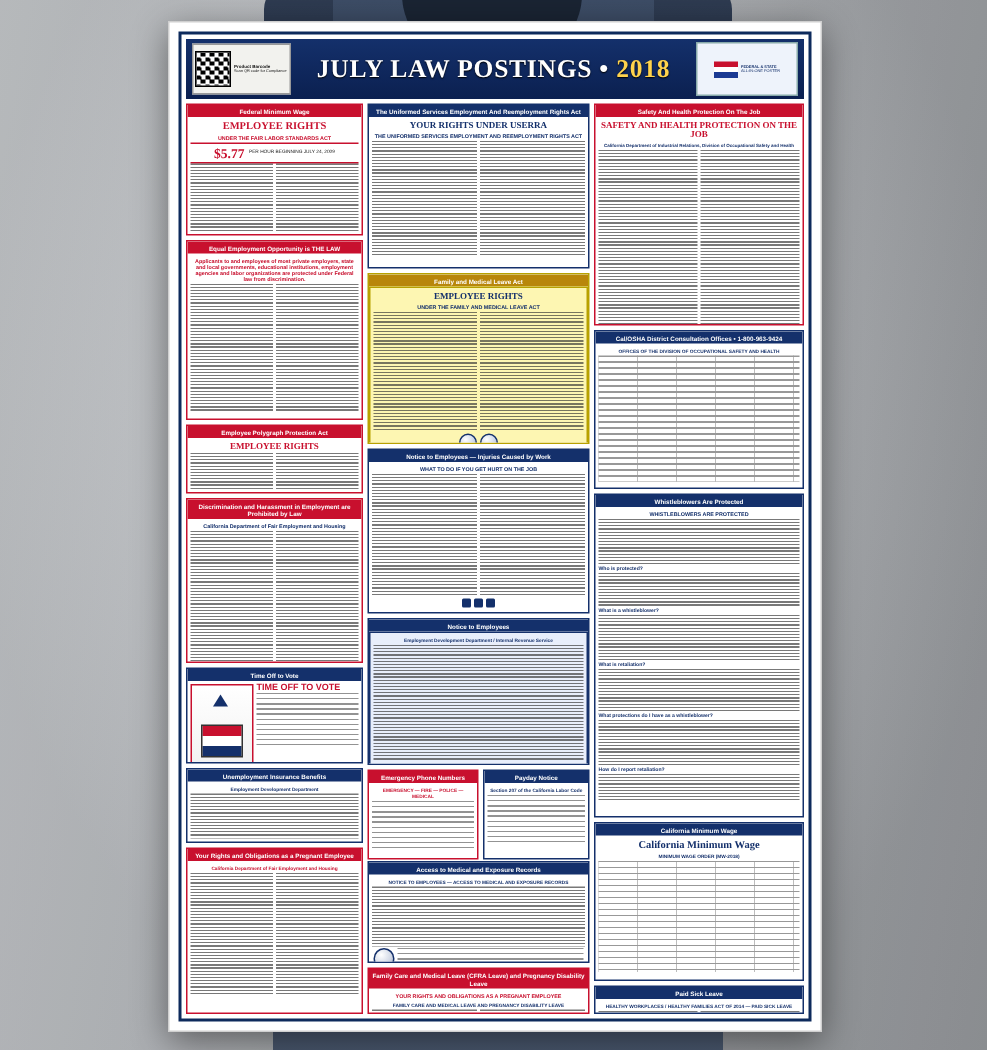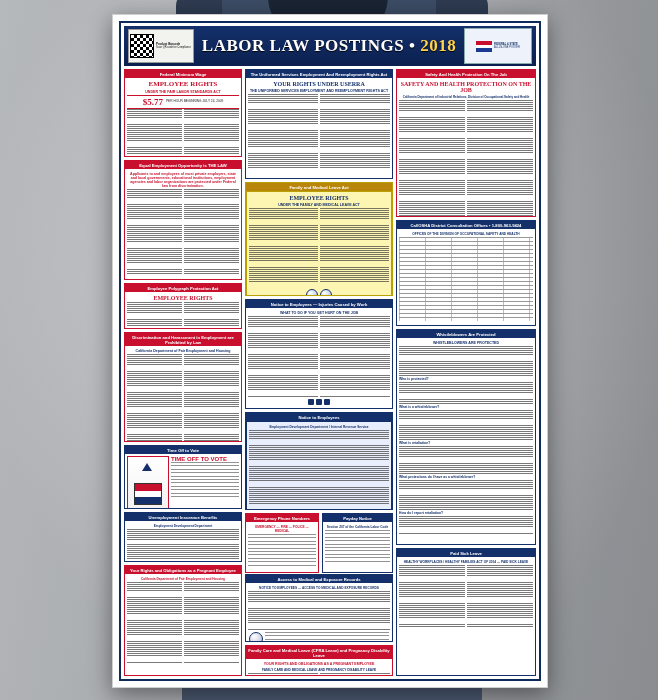--- a/index.html
+++ b/index.html
@@ -213,21 +213,21 @@
 
       <div class="p-header">
         <div class="qr-badge">
           <div class="qr"></div>
           <div class="qr-txt">
             <b>Product Barcode</b>
             <span>Scan QR code for Compliance</span>
           </div>
         </div>
         <div class="p-title">
-          <span>LABOR LAW POSTINGS</span>
+          <span>JULY LAW POSTINGS</span>
           <span>•</span>
           <span class="yr">2018</span>
         </div>
         <div class="seal">
           <div class="flagbox"></div>
           <div class="sealtxt">
             <b>FEDERAL &amp; STATE</b><br>
             <span>ALL-IN-ONE POSTER</span>
           </div>
         </div>
@@ -456,20 +456,28 @@
               <div class="lines dense" style="height:30px"></div>
               <div class="subcap b" style="text-align:left;font-size:3.4px">What is retaliation?</div>
               <div class="lines dense" style="height:28px"></div>
               <div class="subcap b" style="text-align:left;font-size:3.4px">What protections do I have as a whistleblower?</div>
               <div class="lines dense" style="height:30px"></div>
               <div class="subcap b" style="text-align:left;font-size:3.4px">How do I report retaliation?</div>
               <div class="lines dense" style="height:18px"></div>
             </div>
           </div>
 
+          <div class="card blue" style="height:104px">
+            <div class="cap blue">California Minimum Wage</div>
+            <div class="body">
+              <div class="bigblue">California Minimum Wage</div>
+              <div class="subcap b" style="font-size:3.2px">MINIMUM WAGE ORDER (MW-2018)</div>
+              <div class="tablegrid" style="height:74px"></div>
+            </div>
+          </div>
 
           <div class="card blue" style="flex:1">
             <div class="cap blue">Paid Sick Leave</div>
             <div class="body">
               <div class="subcap b" style="font-size:3.2px">HEALTHY WORKPLACES / HEALTHY FAMILIES ACT OF 2014 — PAID SICK LEAVE</div>
               <div class="twocol" style="height:62px">
                 <div class="lines dense"></div>
                 <div class="lines dense"></div>
               </div>
 

